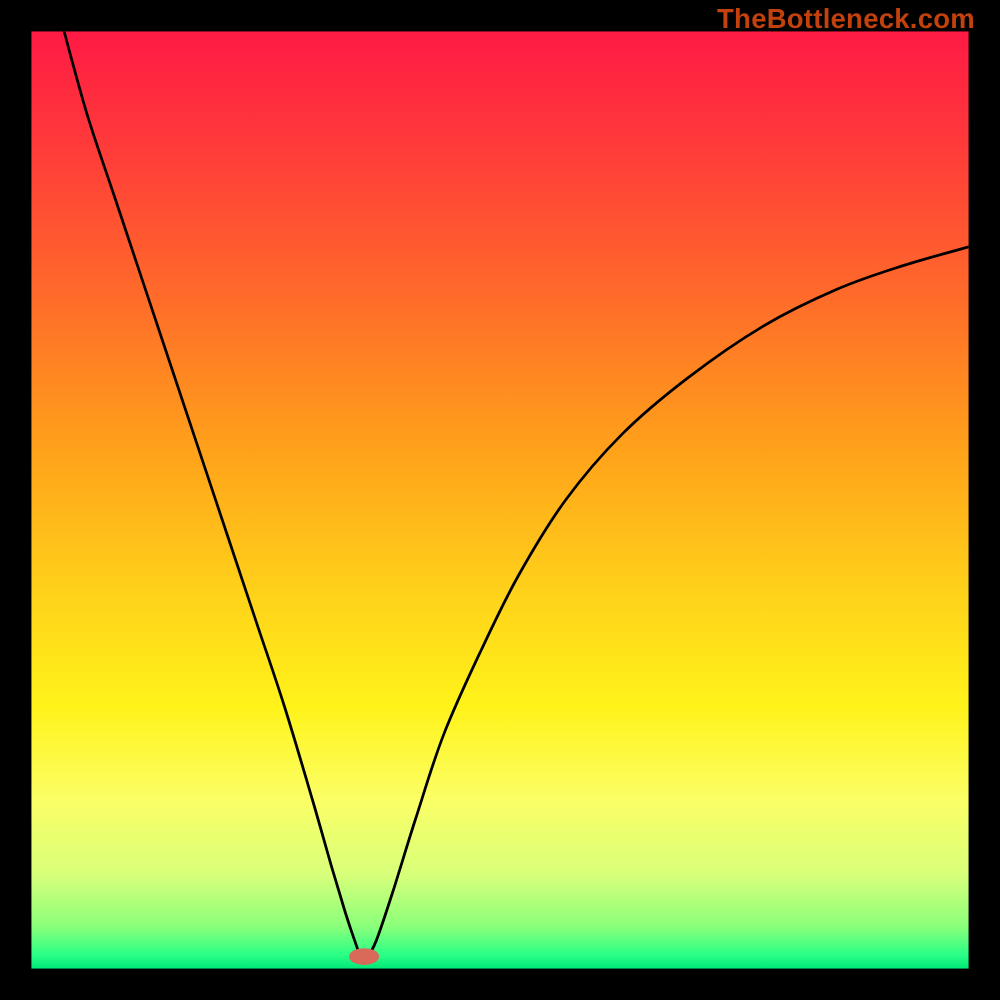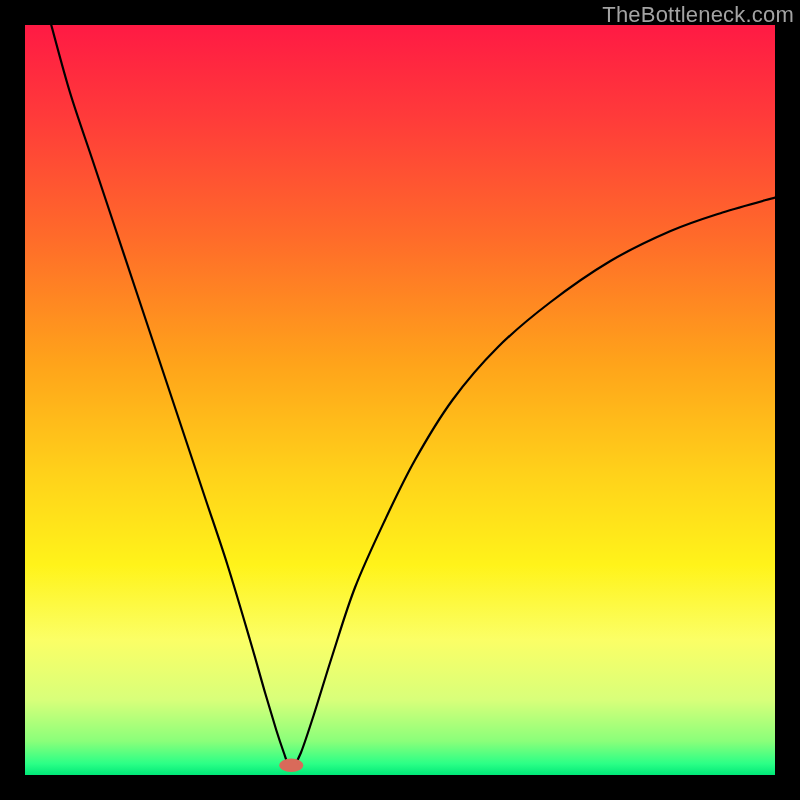--- a/index.html
+++ b/index.html
@@ -22,24 +22,24 @@
   .plot {
     position: absolute;
     left: 0;
     top: 0;
     width: 750px;
     height: 750px;
   }
   .watermark {
     position: absolute;
     top: 2px;
-    right: 6px;
-    color: #a3a3a3;
+    right: 20px;
+    color: #c2410c;
     font-size: 22px;
-    font-weight: 400;
+    font-weight: 700;
     letter-spacing: 0.2px;
     user-select: none;
   }
   svg { display: block; }
 </style>
 </head>
 <body>
 
 <div class="frame">
   <svg class="plot" viewBox="0 0 750 750" preserveAspectRatio="none">

